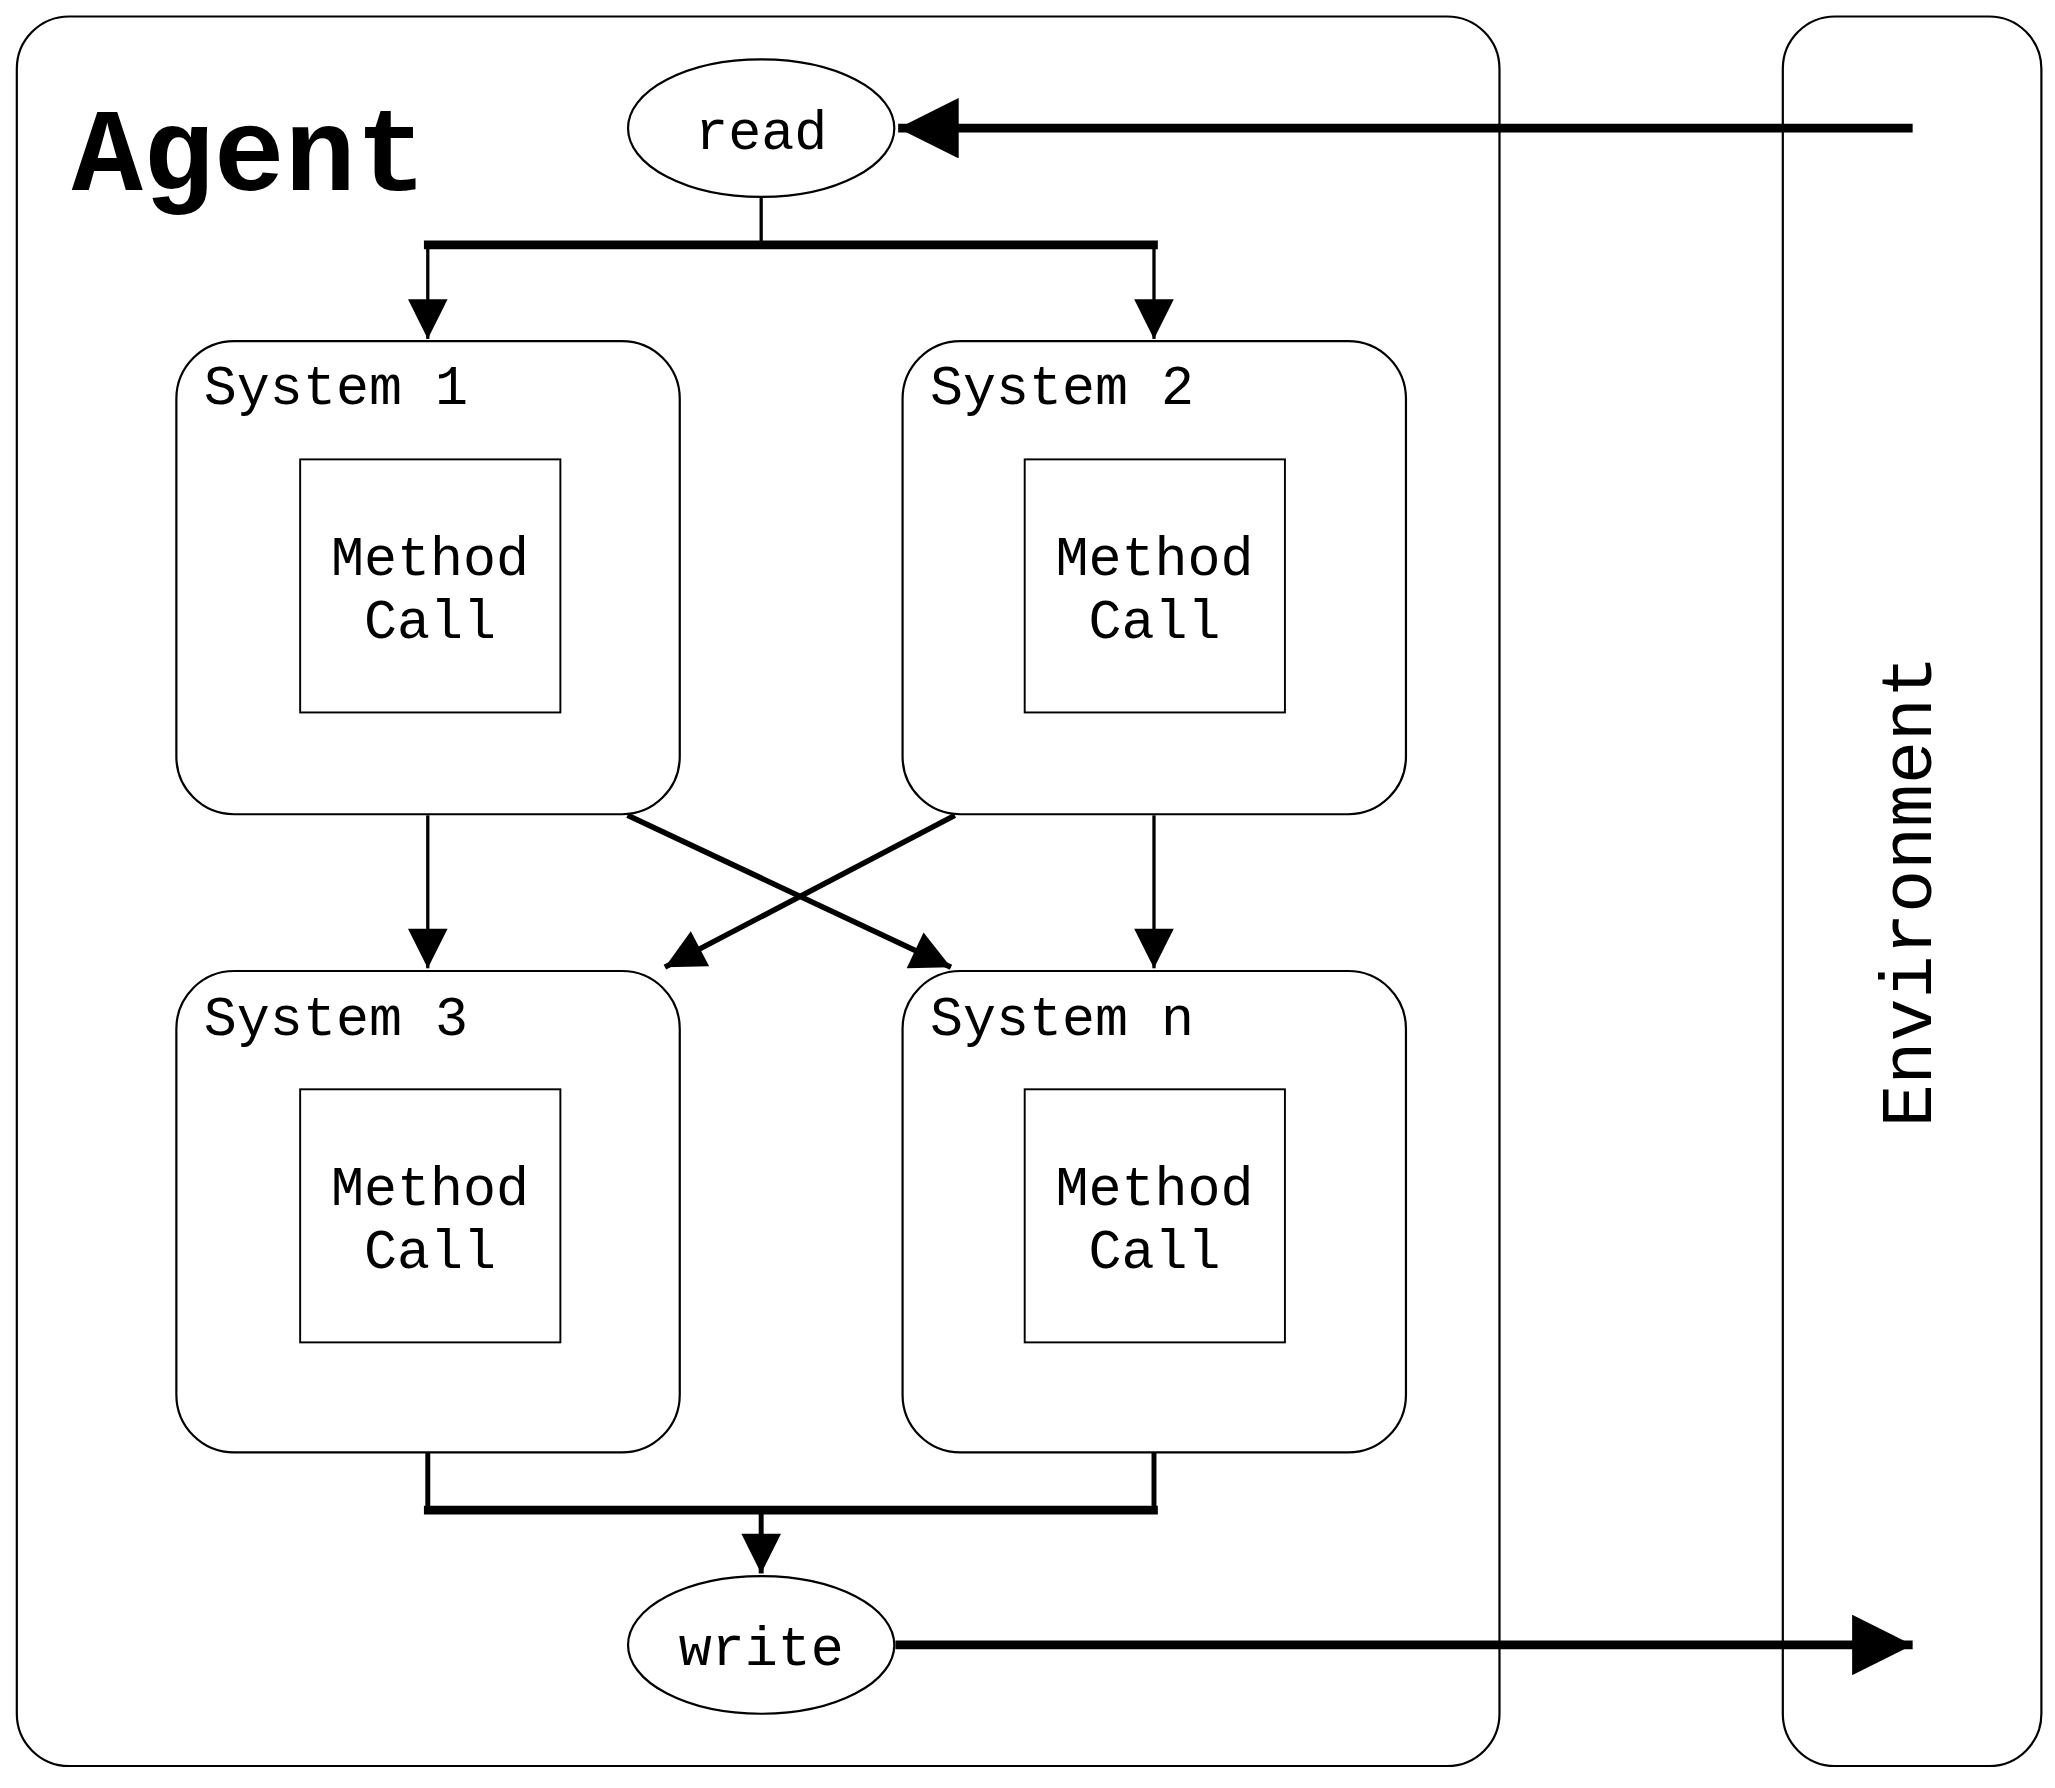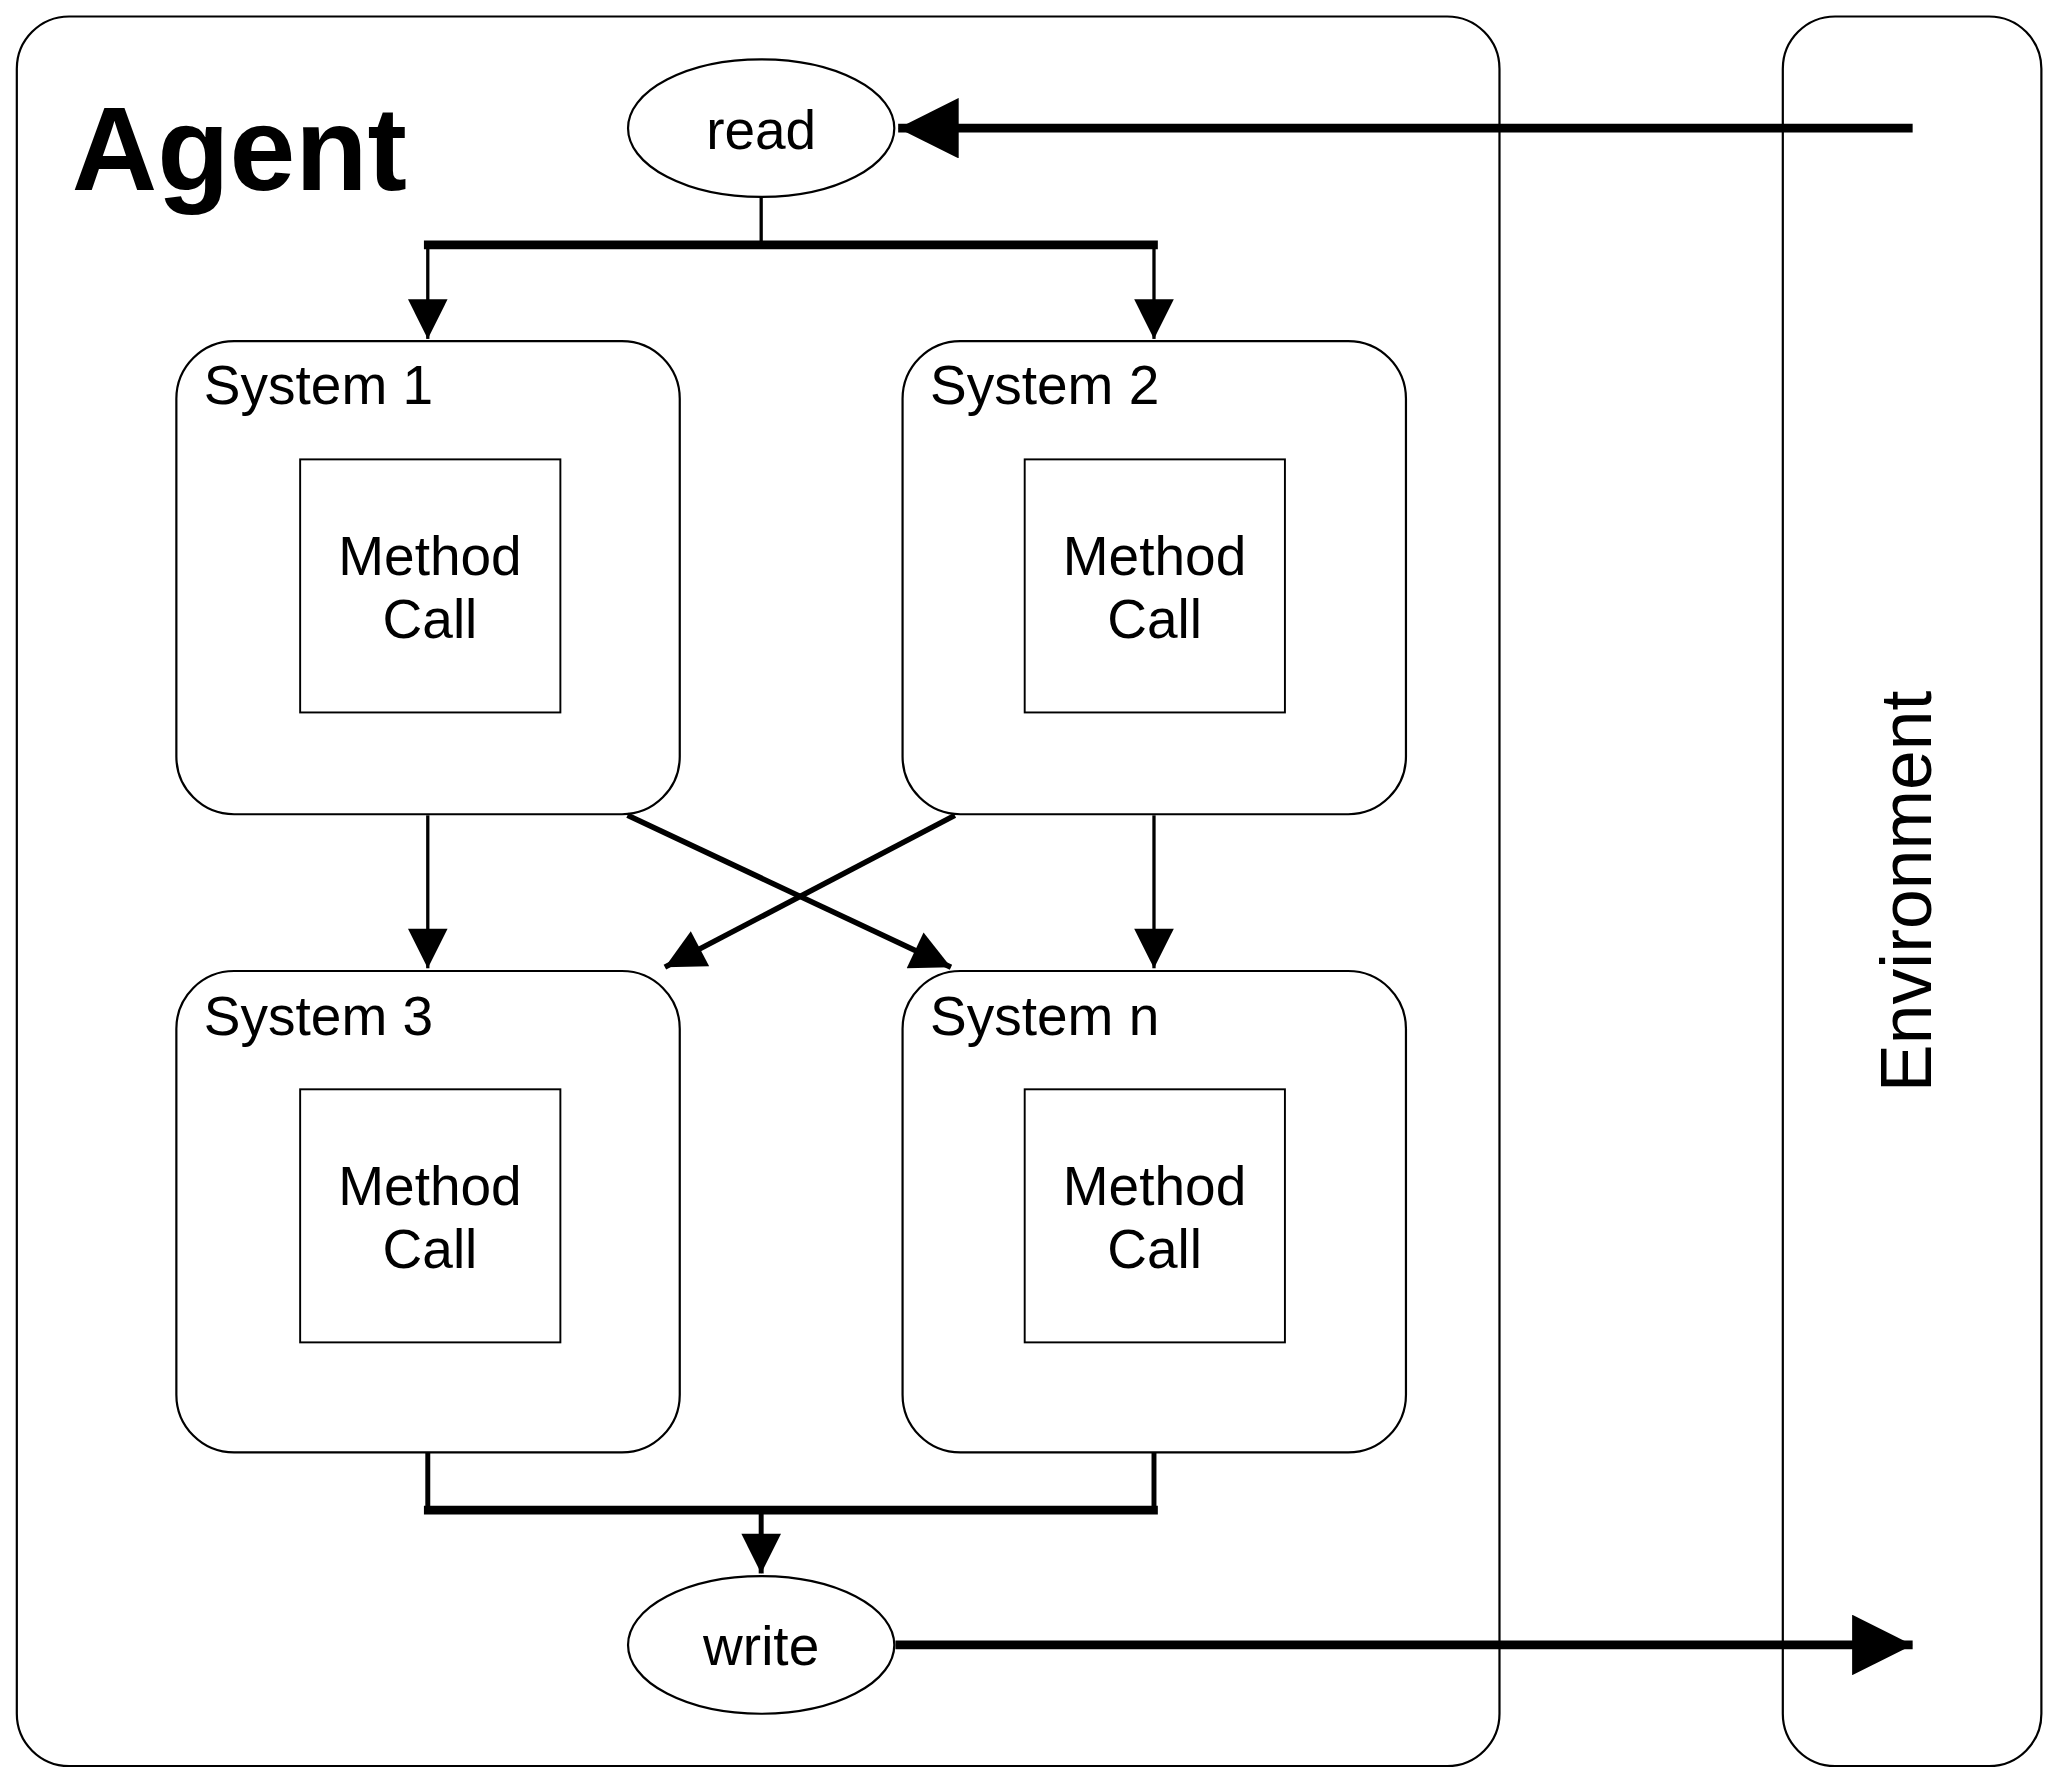--- a/index.html
+++ b/index.html
@@ -5,21 +5,21 @@
   html, body {
     margin: 0;
     padding: 0;
     background: #ffffff;
   }
   .stage {
     position: relative;
     width: 2056px;
     height: 1788px;
     background: #ffffff;
-    font-family: Liberation Sans, sans-serif;
+    font-family: Liberation Mono, monospace;
   }
   svg { display: block; }
   .box {
     fill: #ffffff;
     stroke: #000000;
     stroke-width: 4;
   }
   .mcbox {
     fill: #ffffff;
     stroke: #000000;

